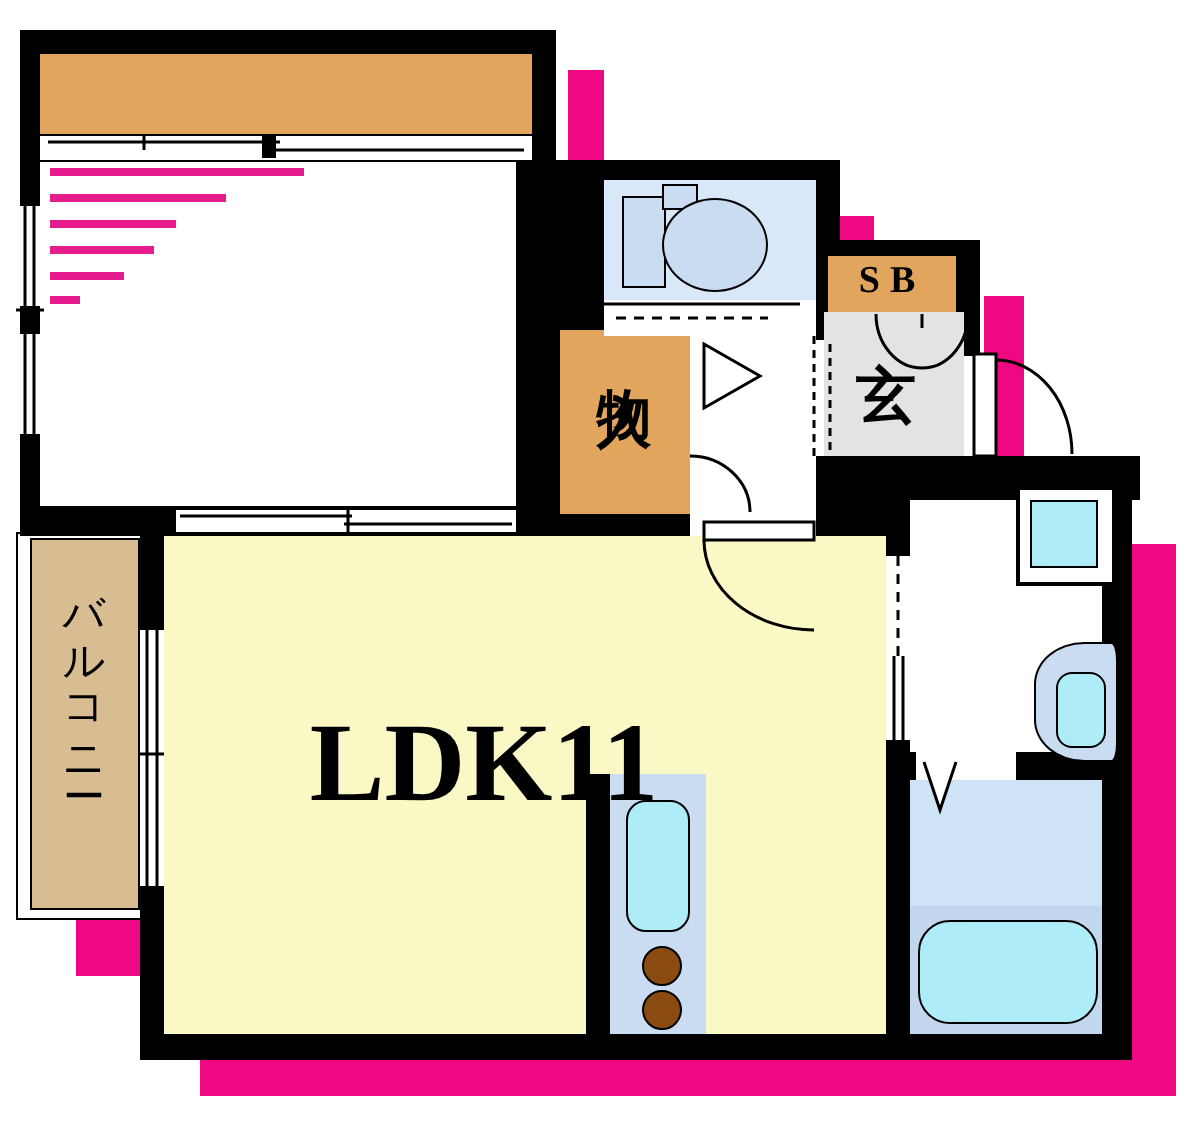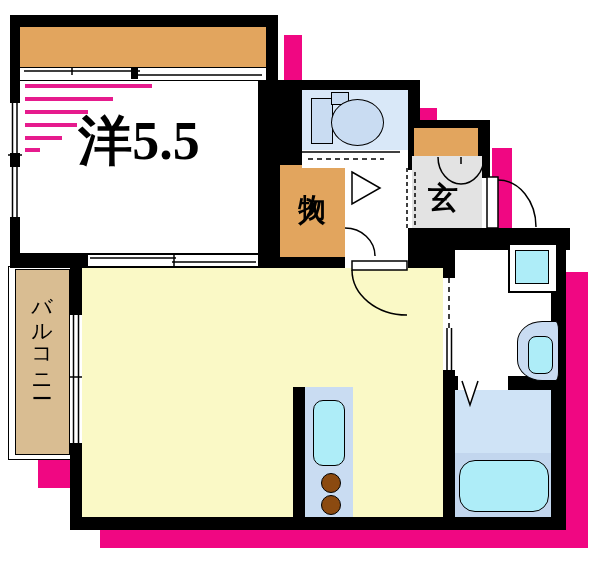--- a/index.html
+++ b/index.html
@@ -122,18 +122,19 @@
       <rect x="352" y="261" width="55" height="9" fill="#fff"></rect>
       <path d="M352 270 A55 45 0 0 0 407 315"></path>
 
       <path d="M449 278 V328" stroke-dasharray="5,4"></path>
       <path d="M447 328 V370 M451.5 328 V370"></path>
 
       <path d="M462 381 L470 405 L478 381" fill="#fff"></path>
     </g>
   </svg>
 
-  <div class="lbl" style="left:20px;top:105px;width:238px;text-align:center;font-size:54px;font-weight:600;">洋5.5</div>
   <div class="lbl vtext" style="left:294px;top:172px;font-size:27px;font-weight:600;">物入</div>
+  <div class="lbl" style="left:414px;top:130px;width:64px;text-align:center;font-size:19px;letter-spacing:5px;font-weight:600;">SB</div>
   <div class="lbl" style="left:428px;top:178px;font-size:30px;font-weight:600;">玄</div>
+  <div class="lbl" style="left:82px;top:350px;width:320px;text-align:center;font-size:56px;font-weight:600;">LDK11</div>
   <div class="lbl vtext" style="left:28px;top:283px;height:164px;font-size:21px;">バルコニー</div>
 
 </div>
 
 </body></html>

